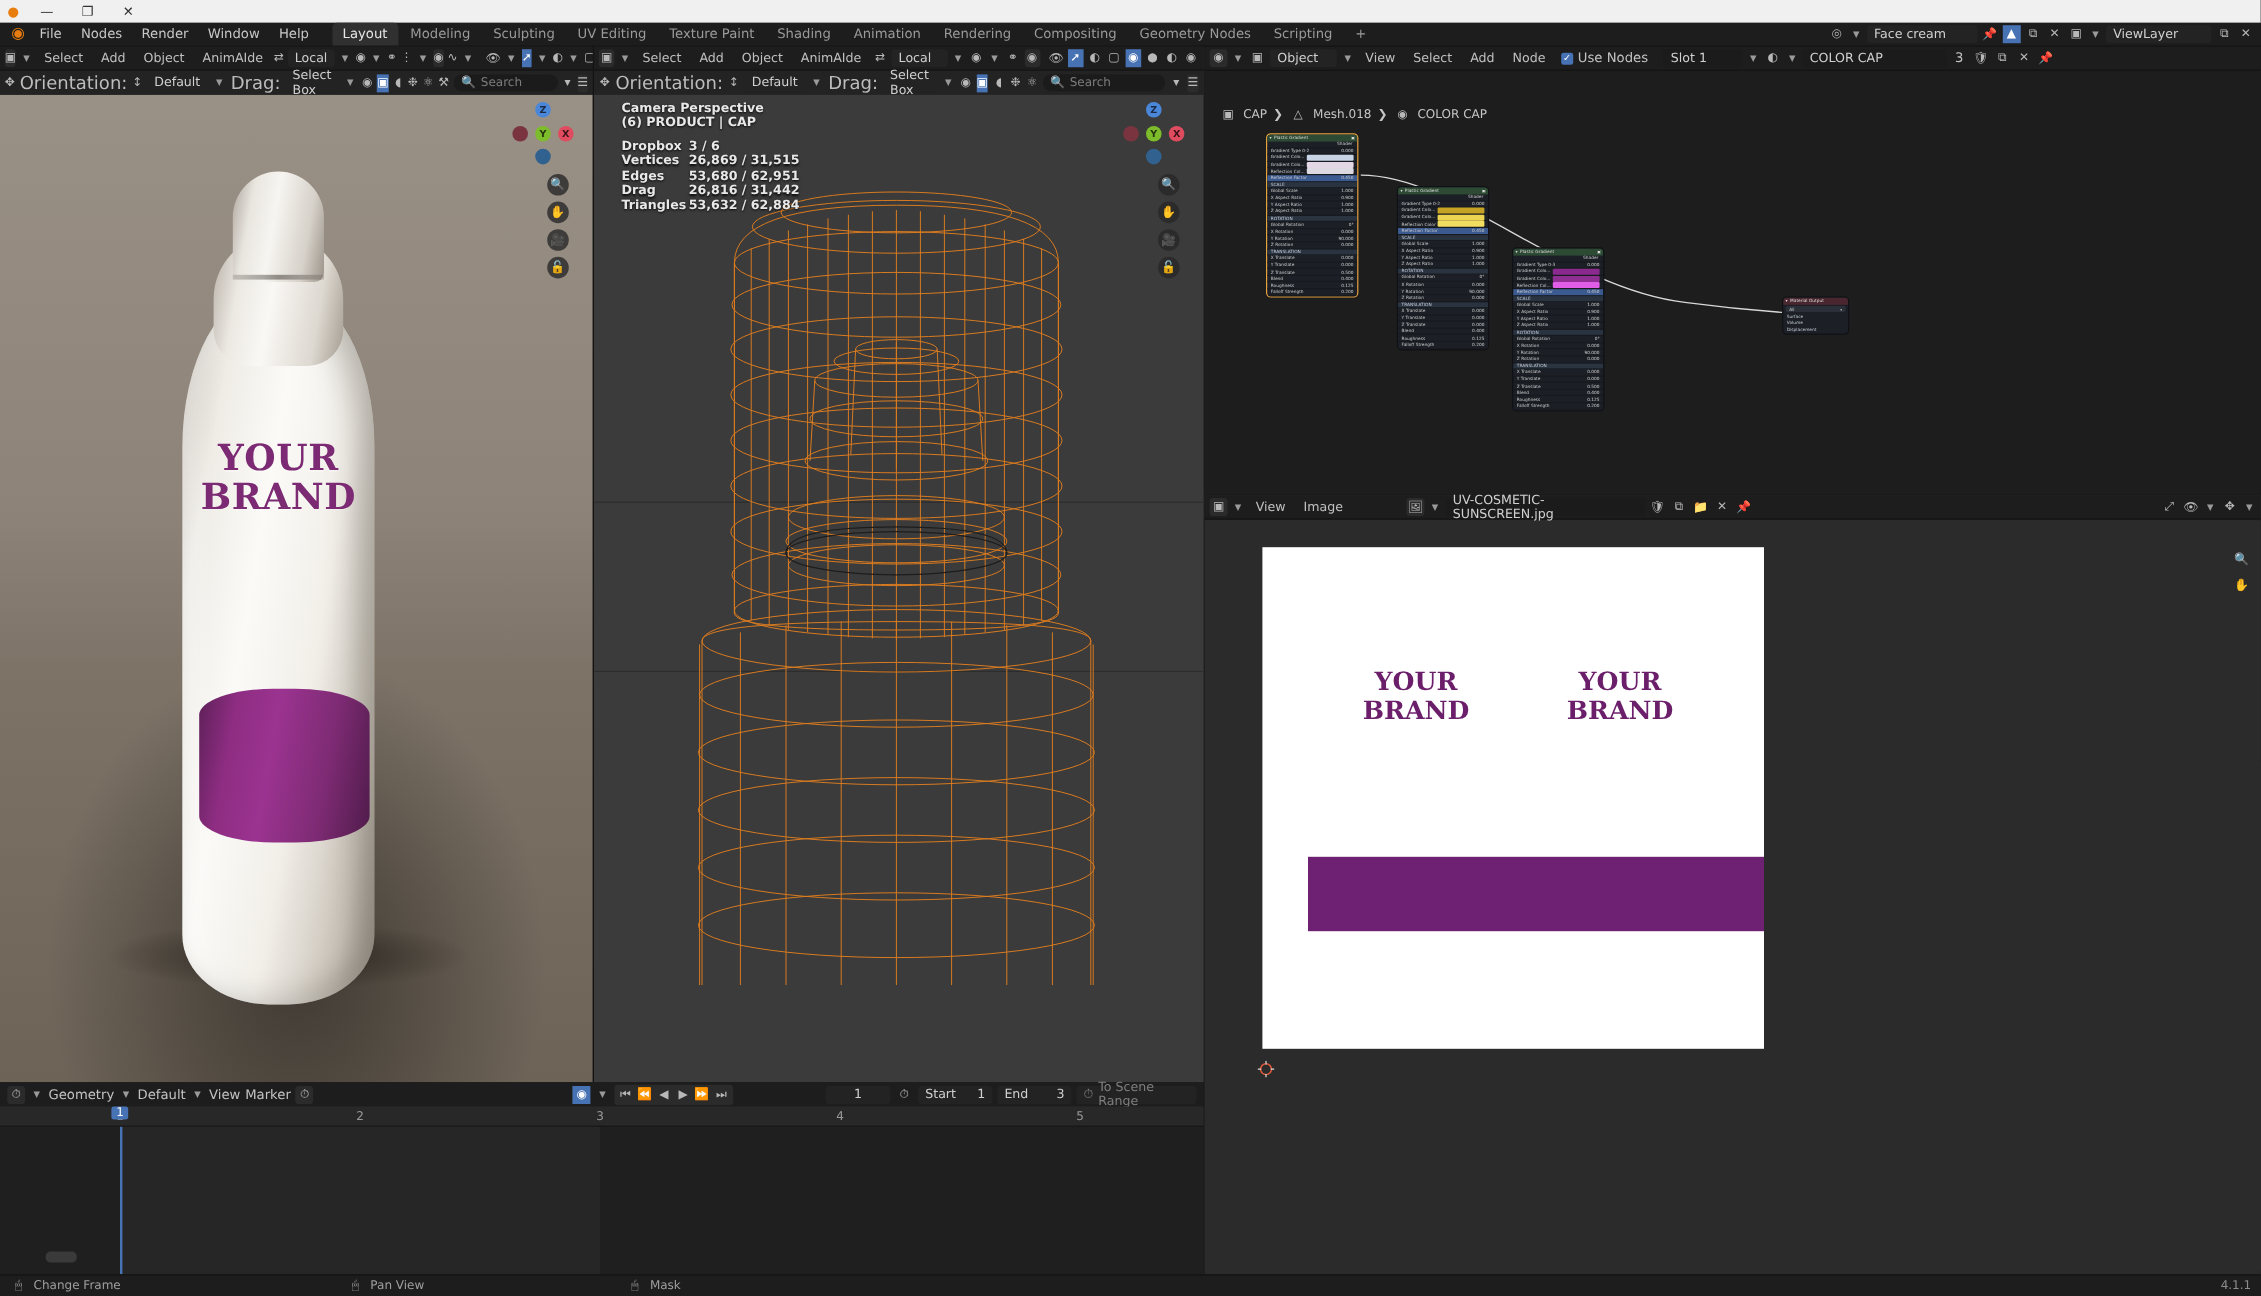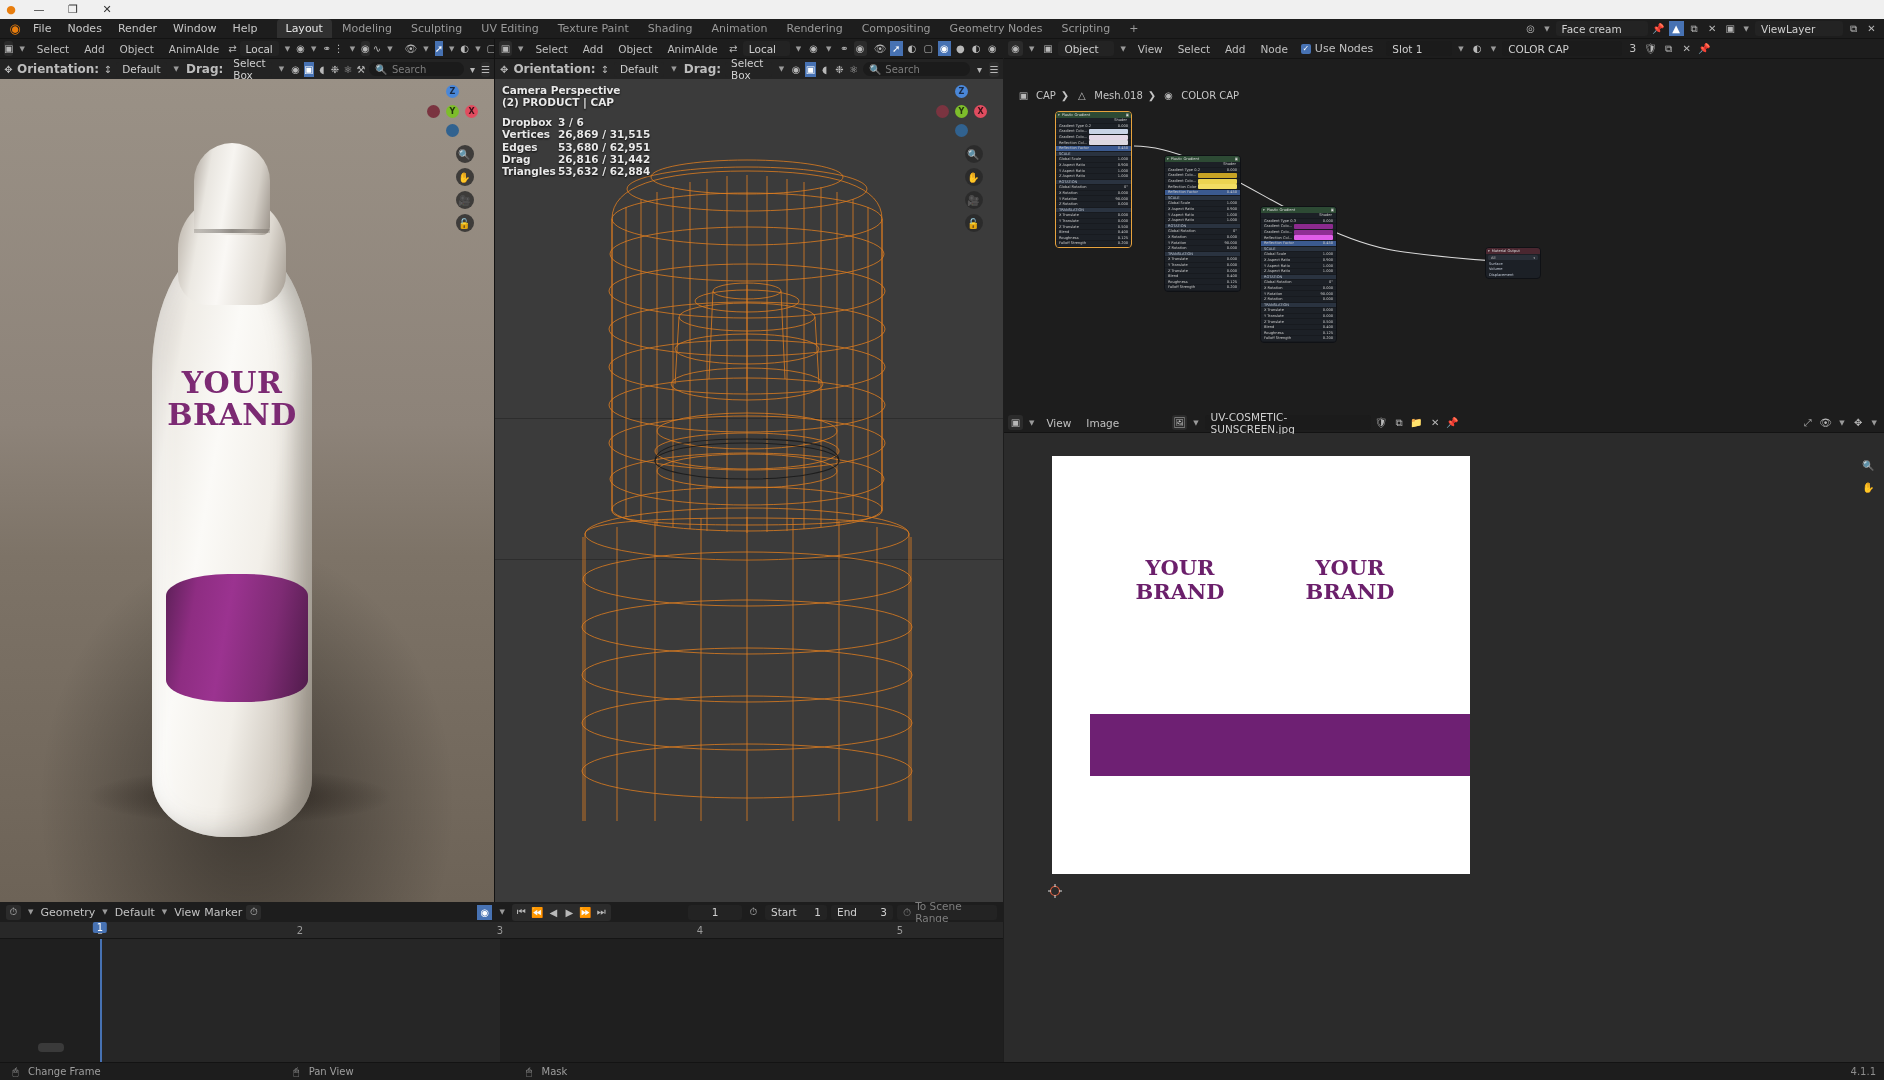--- a/index.html
+++ b/index.html
@@ -34,21 +34,21 @@
   .ico.btn { background:#2b2b2b; border-radius:3px; }
   .ico.blue { background:#4772b3; color:#fff; }
   .chev { font-size:7px; color:#9a9a9a; padding:0 3px; }
 
   
   .ed-header { height:20px; background:#1d1d1d; display:flex; align-items:center;
     gap:3px; padding:0 4px; border-bottom:1px solid #131313; }
   .ed-header .mi { padding:2px 6px; font-size:10.5px; color:#c0c0c0; }
   .ed-sub { height:20px; background:#232323; display:flex; align-items:center;
     gap:4px; padding:0 4px; }
-  .ed-sub .lbl { font-size:12px; color:#bdbdbd;font-weight:bold; }
+  .ed-sub .lbl { font-size:15px; color:#bdbdbd; }
   .search { background:#1b1b1b; border-radius:8px; height:14px; width:150px;
     display:flex; align-items:center; padding:0 6px; color:#7d7d7d; font-size:10px; gap:4px; }
 
   
   .row-main { position:absolute; left:0; top:39px; right:0; bottom:0; }
   .vp-left { position:absolute; left:0; top:0; width:494px; bottom:178px; background:#303030; }
   .vp-mid { position:absolute; left:495px; top:0; width:508px; bottom:178px; background:#303030; }
   .right-col { position:absolute; left:1004px; top:0; right:0; bottom:18px; }
   .shader-ed { position:absolute; left:0; top:0; right:0; height:373px; background:#1d1d1d; }
   .image-ed { position:absolute; left:0; top:374px; right:0; bottom:0; background:#2b2b2b; }
@@ -85,21 +85,21 @@
   .b-text { position:absolute; left:0; top:230px; width:160px; text-align:center;
     font-family:"DejaVu Serif", serif; font-weight:700; font-size:30px; line-height:1.06;
     color:#7c2a73; letter-spacing:.5px; text-shadow:0 1px 0 rgba(255,255,255,.25); }
 
   
   .wire { position:absolute; inset:0; background:#3b3b3b; overflow:hidden; }
   .wire .hline { position:absolute; left:0; right:0; height:1px; background:#2d2d2d; }
   .wire svg { position:absolute; left:0; top:0; }
 
   
-  .stats { position:absolute; left:7px; top:5px; font-size:10.5px; color:#e8e8e8;
+  .stats { position:absolute; left:23px; top:5px; font-size:10.5px; color:#e8e8e8;
     font-weight:700; line-height:1.18; text-shadow:0 1px 2px rgba(0,0,0,.9); }
   .stats .sp { display:flex; }
   .stats .k { width:56px; }
   .stats .gap { height:7px; }
 
   
   .gizmo { position:absolute; right:16px; top:6px; width:52px; height:52px; }
   .gz { position:absolute; width:13px; height:13px; border-radius:50%;
     font-size:8px; font-weight:700; display:flex; align-items:center; justify-content:center; }
   .vp-tools { position:absolute; right:20px; top:66px; display:flex; flex-direction:column; gap:5px; }
@@ -411,21 +411,21 @@
             </g>
             <g stroke="#1a1a1a" fill="none" stroke-width="1.1" opacity="0.9">
               <ellipse cx="252" cy="382" rx="92" ry="18"></ellipse>
               <path d="M160 382 q0 -22 92 -22 q92 0 92 22"></path>
             </g>
           </svg>
         </div>
 
         <div class="stats">
           <div>Camera Perspective</div>
-          <div>(2) PRODUCT | CAP</div>
+          <div>(6) PRODUCT | CAP</div>
           <div class="gap"></div>
           <div class="sp">
               <span class="k">Dropbox</span>
               <span>3 / 6</span>
             </div>
           <div class="sp">
               <span class="k">Vertices</span>
               <span>26,869 / 31,515</span>
             </div>
           <div class="sp">

